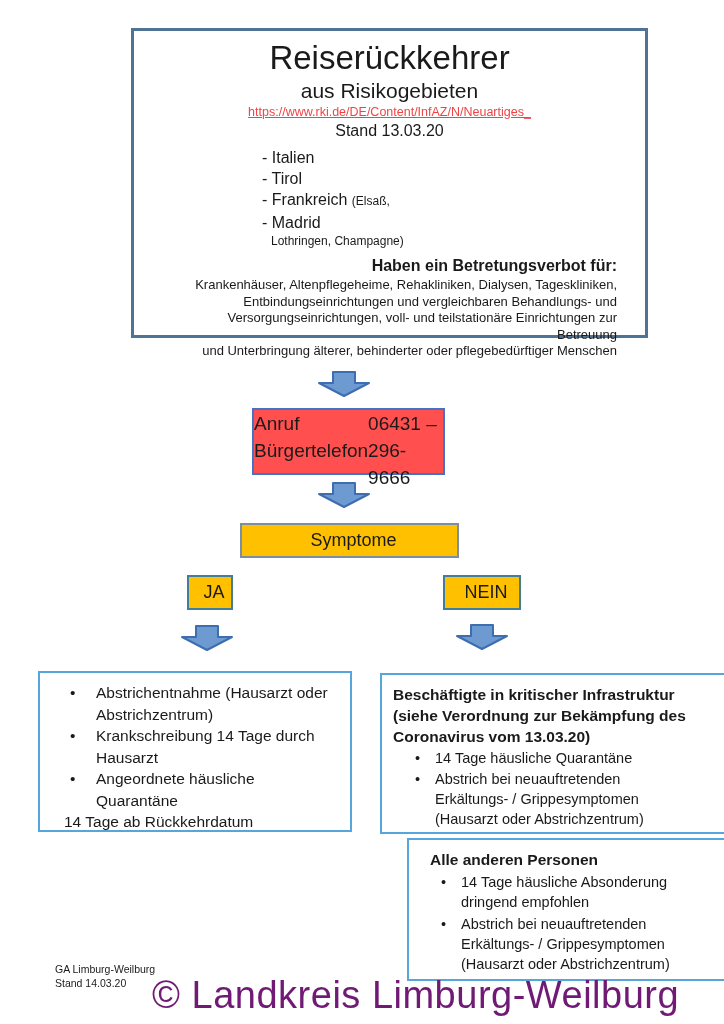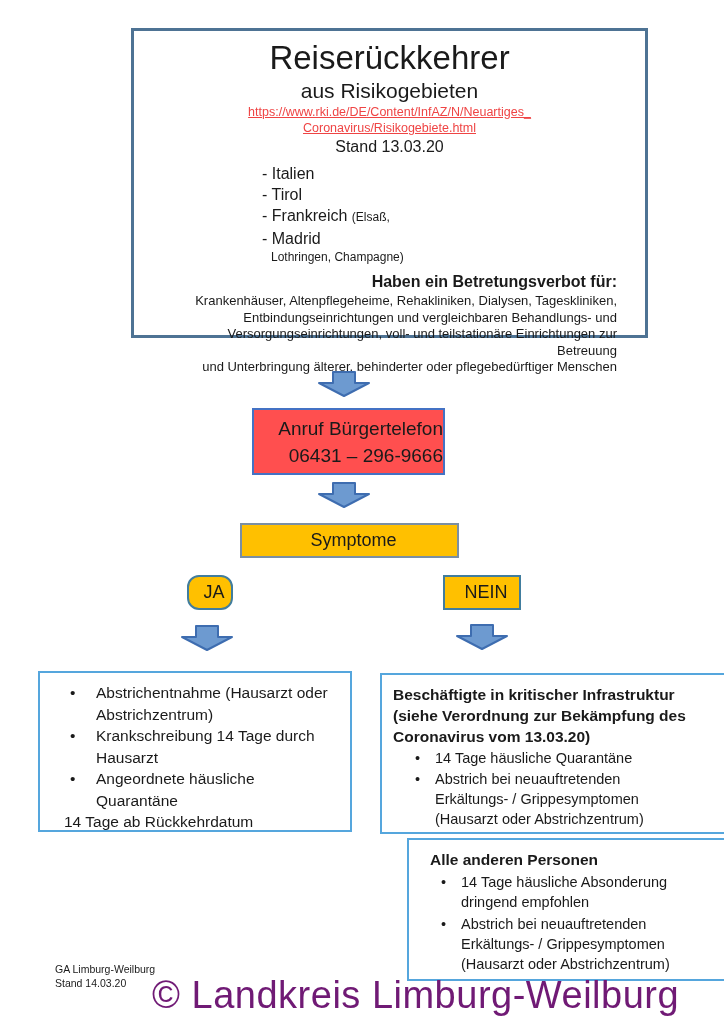--- a/index.html
+++ b/index.html
@@ -22,26 +22,26 @@
   .region-line{font-size:16px;line-height:21px;white-space:nowrap;}
   .region-small{font-size:12px;}
   .region-cont{font-size:12px;line-height:17px;padding-left:9px;white-space:nowrap;}
   .verbot{text-align:right;margin:6px 28px 0 45px;}
   .verbot-heading{font-size:16px;font-weight:bold;line-height:20px;}
   .verbot-text{font-size:13px;line-height:16.5px;white-space:pre-line;margin-top:1px;}
   
   .arrow{width:52px;height:26px;}
   .red-box{
     left:252px;top:408px;width:189px;height:63px;background:#ff4f4f;border:2px solid #4472c4;
-    display:flex;flex-direction:column;align-items:flex-end;justify-content:center;
+    display:flex;flex-direction:row;align-items:flex-start;justify-content:center;
     font-size:19px;line-height:27px;
   }
   .yellow{background:#ffc000;border:2px solid #417d9e;display:flex;align-items:center;justify-content:center;padding-left:8px;}
   .symptome-box{left:240px;top:523px;width:207px;height:31px;border-color:#7b8fa3;font-size:18px;}
-  .ja-box{left:187px;top:575px;width:34px;height:31px;font-size:18px;border-radius:12px;}
+  .ja-box{left:187px;top:575px;width:34px;height:31px;font-size:18px;}
   .nein-box{left:443px;top:575px;width:66px;height:31px;font-size:18px;}
   
   .result-box{border:2px solid #55a6dd;background:#fff;}
   .left-box{left:38px;top:671px;width:310px;height:148px;padding-top:9px;}
   .right-box{left:380px;top:673px;width:328px;height:148px;padding:9px 6px 0 11px;}
   .others-box{left:407px;top:838px;width:304px;height:130px;padding:9px 6px 0 21px;}
   .bullet-row{display:flex;}
   .left-box .bullet-row{padding-left:30px;font-size:15.5px;line-height:21.5px;}
   .left-box .marker{width:26px;flex:0 0 26px;}
   .rb-heading{font-size:15.5px;font-weight:bold;line-height:21px;white-space:pre-line;}
@@ -57,21 +57,20 @@
 </style>
 </head>
 <body>
 
 <div id="page">
 
   <div class="abs top-box">
     <div class="title">Reiserückkehrer</div>
     <div class="subtitle">aus Risikogebieten</div>
     <span class="rki-link">https://www.rki.de/DE/Content/InfAZ/N/Neuartiges_</span>
-    <span class="rki-link">Coronavirus/Risikogebiete.html</span>
     <div class="stand">Stand 13.03.20</div>
 
     <div class="regions">
       <div class="col1">
         <div class="region-line">- Italien</div>
         <div class="region-line">- Tirol</div>
         <div class="region-line"><span>- Frankreich </span><span class="region-small">(Elsaß,</span></div>
         <div class="region-line">- Madrid</div>
         <div class="region-cont">Lothringen, Champagne)</div>
       </div>

